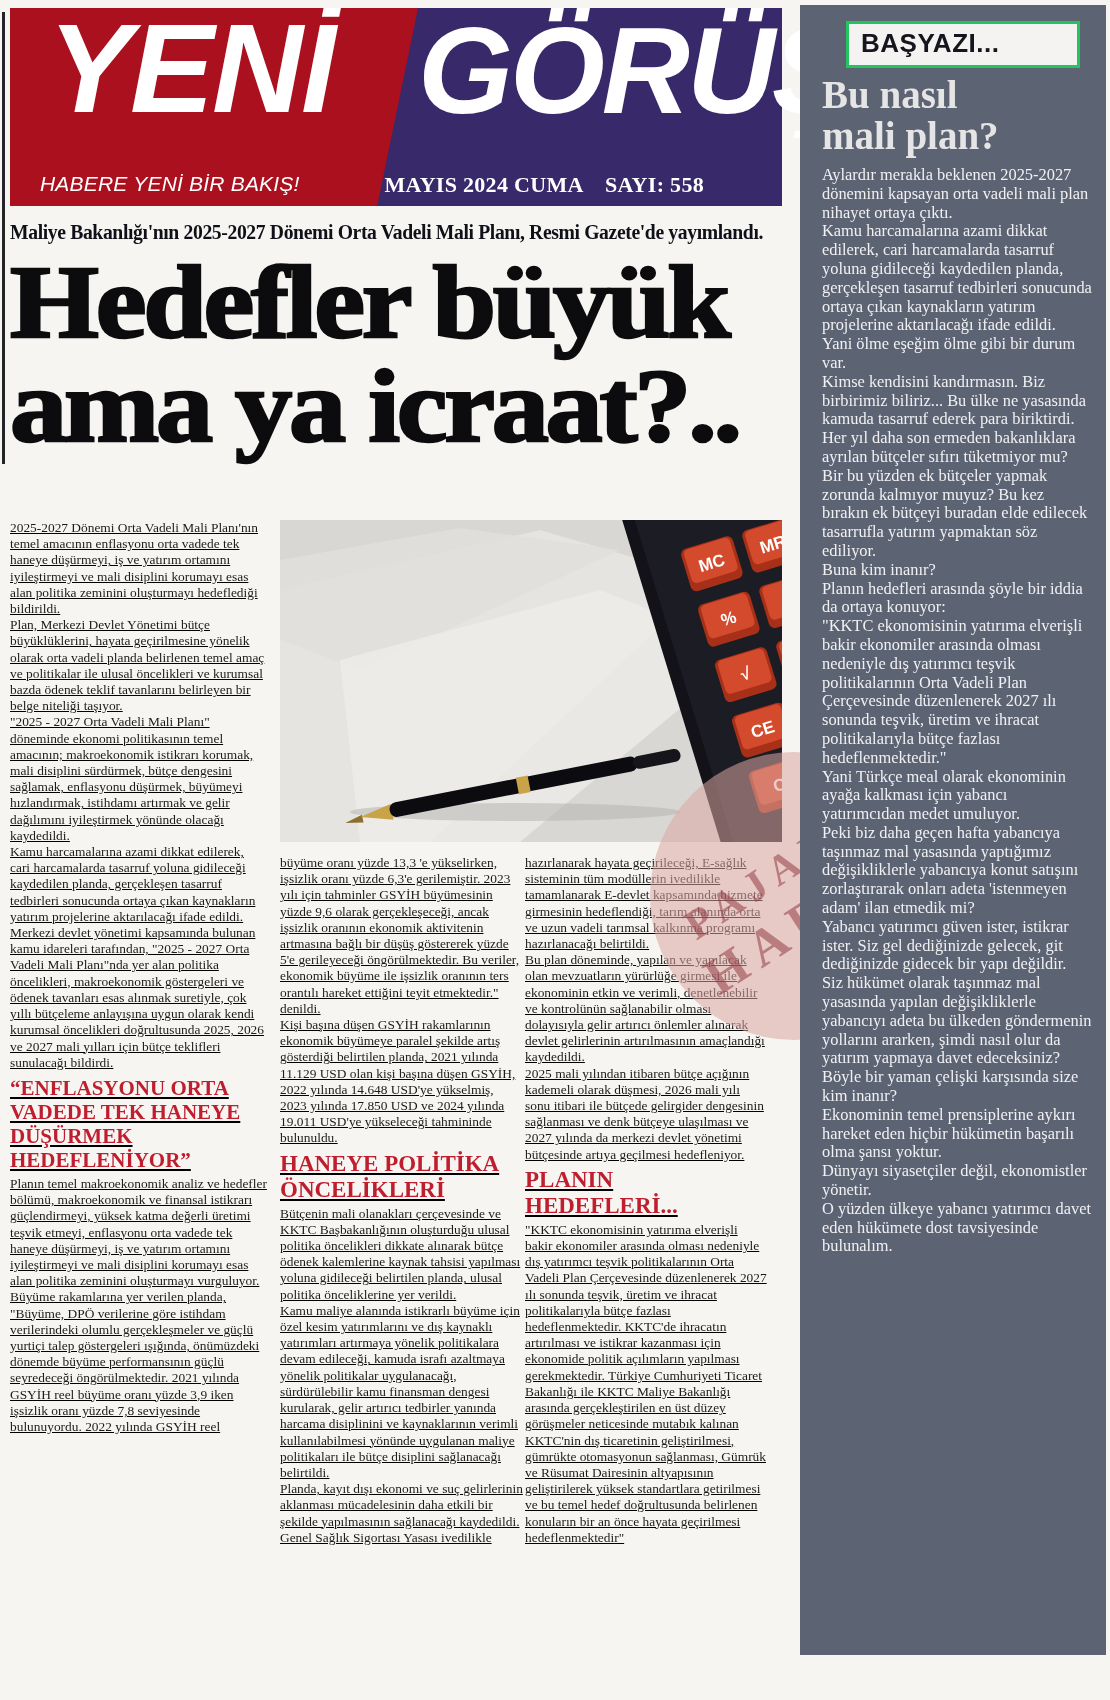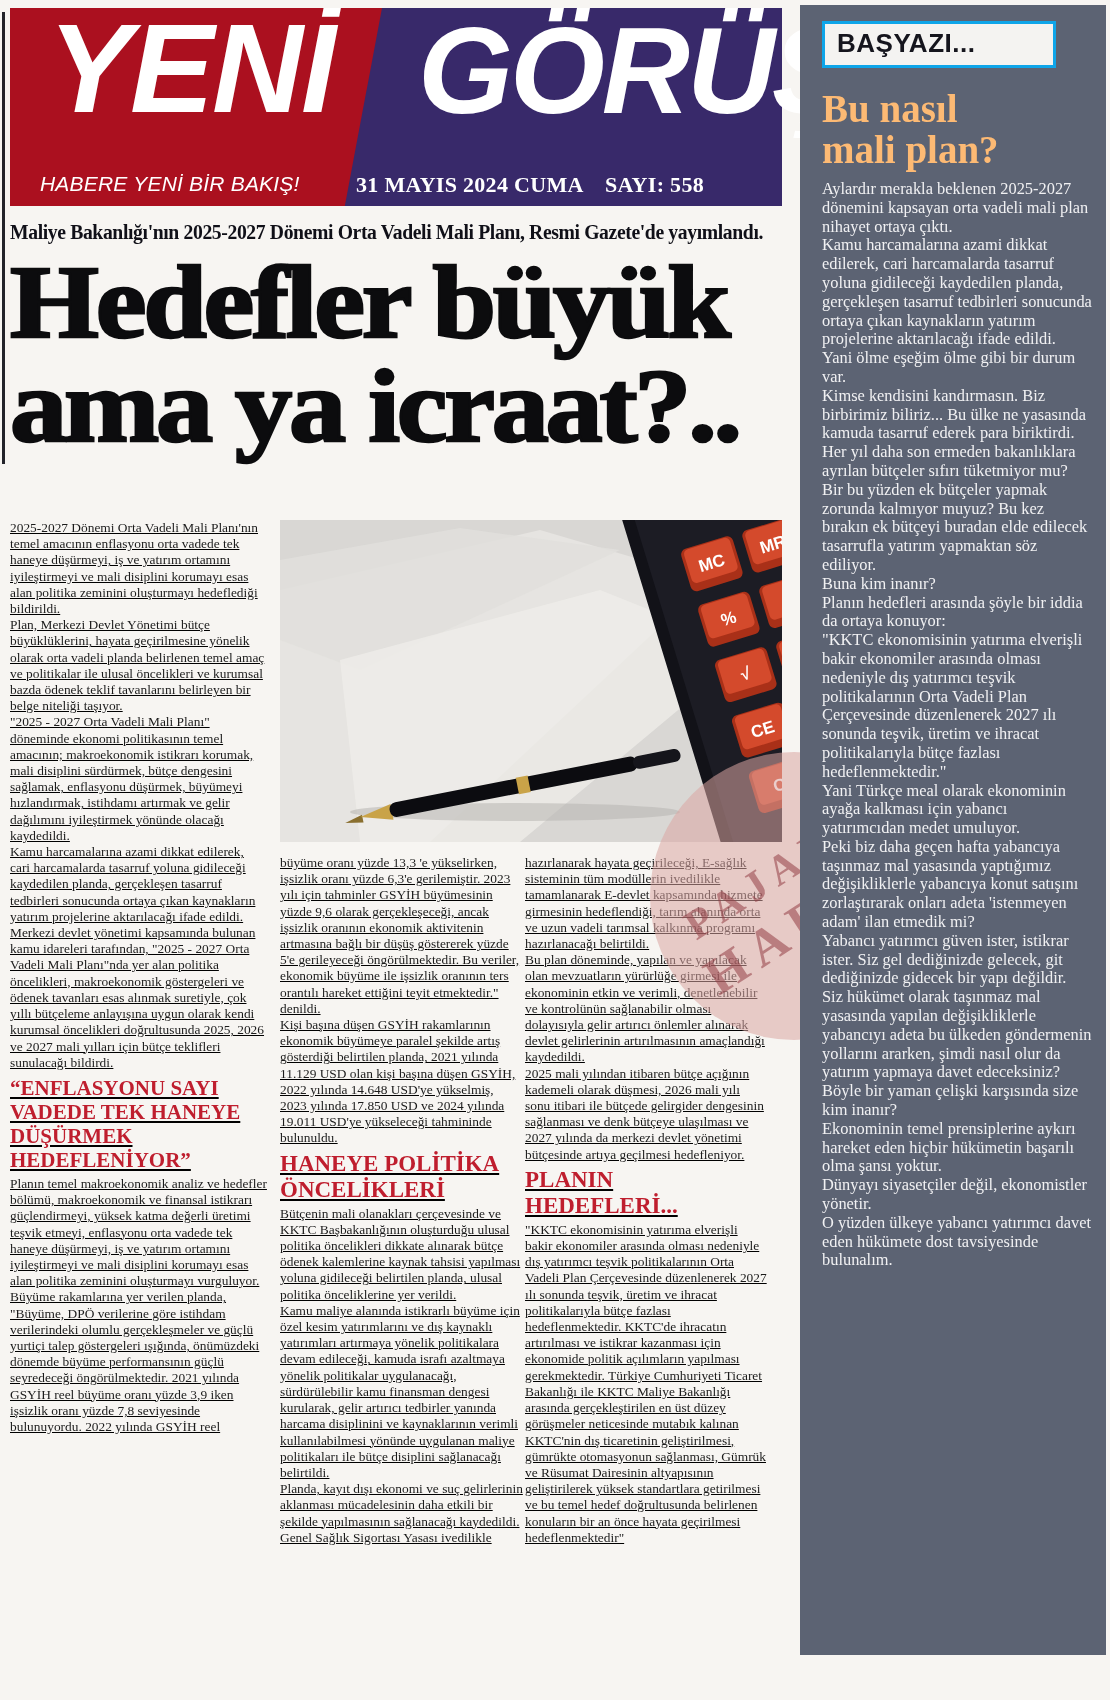--- a/index.html
+++ b/index.html
@@ -10,21 +10,21 @@
   
   .main { position:absolute; left:10px; top:8px; width:772px; z-index:1; }
 
   .mast { position:relative; height:198px; }
   .mast-purple { position:absolute; left:290px; top:0; width:482px; height:100%; background:#38296a; }
   .brand-right { position:absolute; left:118px; top:-12px; color:#fff; font-family:"Liberation Sans",sans-serif;
                  font-weight:bold; font-style:italic; font-size:122px; letter-spacing:-3px; line-height:150px; }
   .mast-meta { position:absolute; bottom:8px; left:56px; right:78px; display:flex; justify-content:space-between;
                color:#fff; font-weight:bold; font-size:22px; letter-spacing:0.3px; }
   .mast-red { position:absolute; left:0; top:0; width:372px; height:100%; background:#ab101f;
-              clip-path:polygon(0 0,100% 0,90% 100%,0 100%); }
+              clip-path:polygon(0 0,100% 0,90% 100%,0 100%);padding-left:36px; }
   .brand-left { position:absolute; left:38px; top:-14px; color:#fff; font-family:"Liberation Sans",sans-serif;
                 font-weight:bold; font-style:italic; font-size:126px; letter-spacing:-2px; line-height:150px; }
   .tagline { position:absolute; left:30px; bottom:10px; color:#fff; font-family:"Liberation Sans",sans-serif;
              font-weight:normal; font-style:italic; font-size:21px; letter-spacing:0.2px; }
 
   .kicker { margin-top:15px; font-weight:bold; font-size:20.5px; color:#101018; white-space:nowrap;
             letter-spacing:-0.4px; transform:scaleX(0.96); transform-origin:left center; }
 
   .headline { margin:6px 0 0 0; font-weight:bold; color:#0c0c0e; font-size:104px; line-height:104px;
               letter-spacing:-3px; transform:scaleX(1.1); transform-origin:left top; -webkit-text-stroke:2.5px #0c0c0e; }
@@ -44,24 +44,24 @@
   
   .watermark { position:absolute; left:650px; top:752px; width:288px; height:288px; border-radius:50%;
                background:rgba(219,166,163,0.55); z-index:2; display:flex; align-items:center; justify-content:center; }
   .wm-inner { transform:rotate(-33deg); text-align:center; color:rgba(148,62,70,0.55); font-weight:bold; }
   .wm1 { font-size:42px; letter-spacing:8px; }
   .wm2 { font-size:52px; letter-spacing:10px; margin-top:2px; }
 
   
   .sidebar { position:absolute; left:800px; top:5px; width:306px; height:1650px; background:#5c6373;
              z-index:5; box-sizing:border-box; padding:16px 14px 0 22px; }
-  .bas-box { width:204px; background:#f4f3f1; border:3px solid #0ea5e9; padding:4px 12px 6px 12px;
+  .bas-box { width:204px; background:#f4f3f1; border:3px solid #22c55e; padding:4px 12px 6px 12px;
              font-family:"Liberation Sans",sans-serif; font-weight:bold; font-size:26px; color:#15151d;
-             letter-spacing:0.5px; }
-  .ed-title { margin-top:20px; color:#fdba74; font-weight:bold; font-size:39px; line-height:41px; }
+             letter-spacing:0.5px;margin-left:24px; }
+  .ed-title { margin-top:6px; color:#e5e5e5; font-weight:bold; font-size:39px; line-height:41px; }
   .ed-body { margin-top:10px; color:#f1f1f3; font-size:16.4px; line-height:18.8px; width:270px; }
   .ed-body p { margin:0; }
 </style>
 </head>
 <body>
 
 <div class="page">
   <div class="edge"></div>
 
   <div class="main">
@@ -90,21 +90,21 @@
     <div class="story">
 
       <div class="col1">
         <div>
             <p class="par">2025-2027 Dönemi Orta Vadeli Mali Planı'nın temel amacının enflasyonu orta vadede tek haneye düşürmeyi, iş ve yatırım ortamını iyileştirmeyi ve mali disiplini korumayı esas alan politika zeminini oluşturmayı hedeflediği bildirildi.</p>
             <p class="par">Plan, Merkezi Devlet Yönetimi bütçe büyüklüklerini, hayata geçirilmesine yönelik olarak orta vadeli planda belirlenen temel amaç ve politikalar ile ulusal öncelikleri ve kurumsal bazda ödenek teklif tavanlarını belirleyen bir belge niteliği taşıyor.</p>
             <p class="par">"2025 - 2027 Orta Vadeli Mali Planı" döneminde ekonomi politikasının temel amacının; makroekonomik istikrarı korumak, mali disiplini sürdürmek, bütçe dengesini sağlamak, enflasyonu düşürmek, büyümeyi hızlandırmak, istihdamı artırmak ve gelir dağılımını iyileştirmek yönünde olacağı kaydedildi.</p>
             <p class="par">Kamu harcamalarına azami dikkat edilerek, cari harcamalarda tasarruf yoluna gidileceği kaydedilen planda, gerçekleşen tasarruf tedbirleri sonucunda ortaya çıkan kaynakların yatırım projelerine aktarılacağı ifade edildi.</p>
             <p class="par">Merkezi devlet yönetimi kapsamında bulunan kamu idareleri tarafından, "2025 - 2027 Orta Vadeli Mali Planı"nda yer alan politika öncelikleri, makroekonomik göstergeleri ve ödenek tavanları esas alınmak suretiyle, çok yıllı bütçeleme anlayışına uygun olarak kendi kurumsal öncelikleri doğrultusunda 2025, 2026 ve 2027 mali yılları için bütçe teklifleri sunulacağı bildirdi.</p>
           </div>
-        <div class="subhead sub1">“ENFLASYONU SAYI VADEDE TEK HANEYE DÜŞÜRMEK HEDEFLENİYOR”</div>
+        <div class="subhead sub1">“ENFLASYONU ORTA VADEDE TEK HANEYE DÜŞÜRMEK HEDEFLENİYOR”</div>
         <div>
             <p class="par">Planın temel makroekonomik analiz ve hedefler bölümü, makroekonomik ve finansal istikrarı güçlendirmeyi, yüksek katma değerli üretimi teşvik etmeyi, enflasyonu orta vadede tek haneye düşürmeyi, iş ve yatırım ortamını iyileştirmeyi ve mali disiplini korumayı esas alan politika zeminini oluşturmayı vurguluyor.</p>
             <p class="par">Büyüme rakamlarına yer verilen planda, "Büyüme, DPÖ verilerine göre istihdam verilerindeki olumlu gerçekleşmeler ve güçlü yurtiçi talep göstergeleri ışığında, önümüzdeki dönemde büyüme performansının güçlü seyredeceği öngörülmektedir. 2021 yılında GSYİH reel büyüme oranı yüzde 3,9 iken işsizlik oranı yüzde 7,8 seviyesinde bulunuyordu. 2022 yılında GSYİH reel</p>
           </div>
       </div>
 
       <div class="right-wrap">
         <svg class="photo" viewBox="0 0 502 322" preserveAspectRatio="none">
           <rect width="502" height="322" fill="#d9d7d4"></rect>
           <polygon points="0,70 260,10 430,60 150,322 0,322" fill="#e6e4e1"></polygon>

